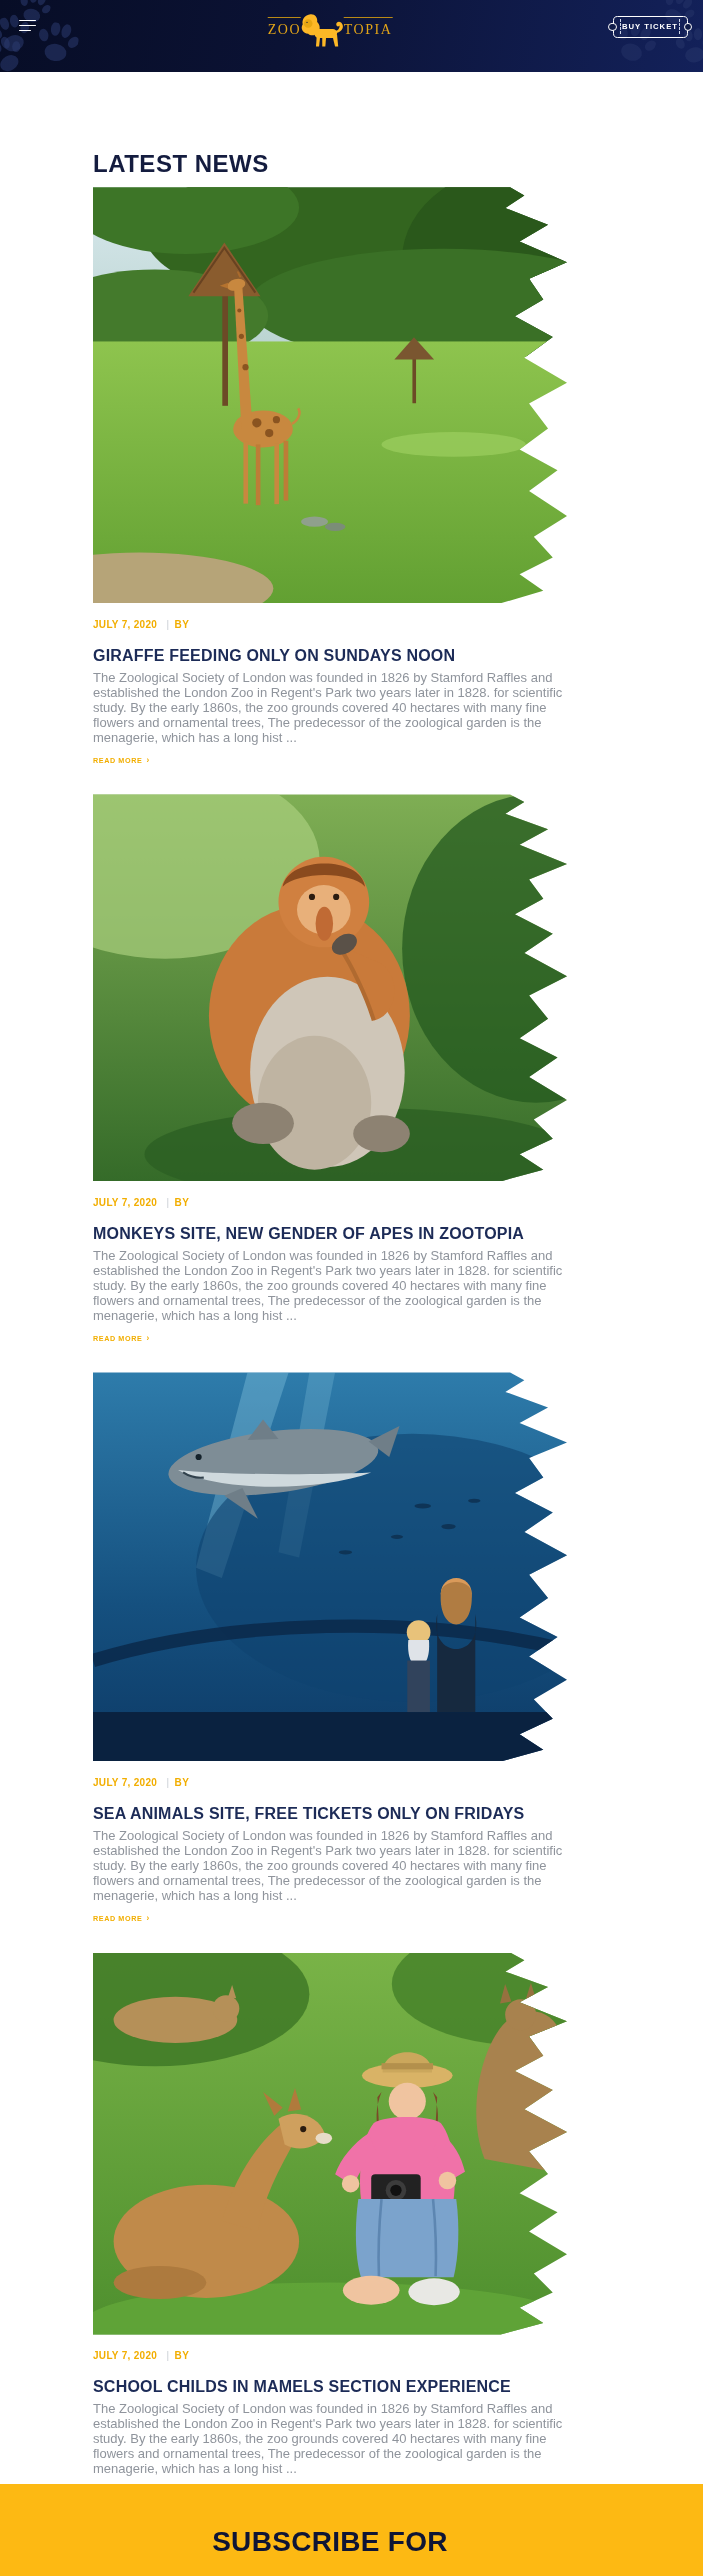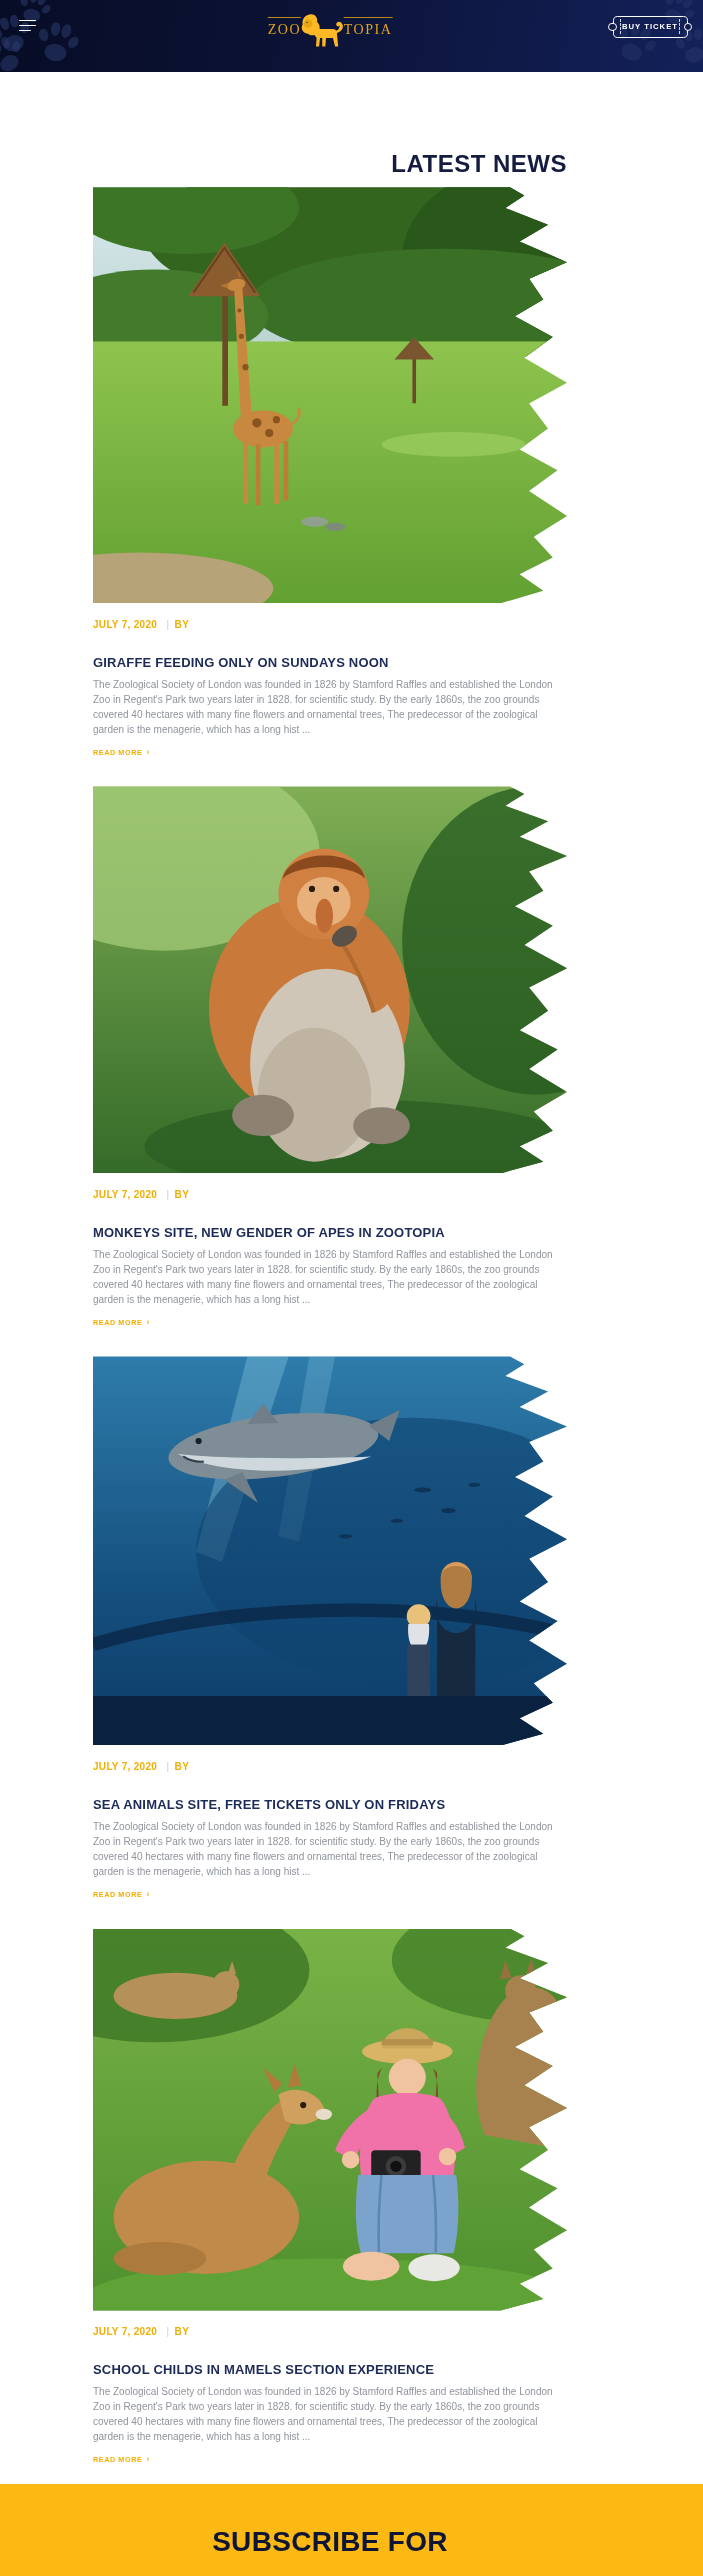--- a/index.html
+++ b/index.html
@@ -26,36 +26,36 @@
                 border: 1px solid #fff; border-radius: 4.6px; color: #fff; background: transparent;
                 font-size: 7.7px; font-weight: bold; letter-spacing: 1px; cursor: pointer; }
   .ticket-inner { position: absolute; inset: 2.6px 6.7px; border-left: 0.5px dashed #cfd6e8;
                   border-right: 0.5px dashed #cfd6e8; display: flex; align-items: center; justify-content: center; text-align: right; }
   .ticket-btn i { position: absolute; top: 50%; width: 8.2px; height: 8.2px; border: 1px solid #fff;
                   border-radius: 50%; background: #101c49; transform: translateY(-50%); }
   .ticket-btn i.l { left: -5.2px; } .ticket-btn i.r { right: -5.2px; }
   
   .main { height: 2412px; overflow: hidden; background: #fff; }
   .container { width: 474px; margin-left: 93px; }
-  .page-title { margin-top: 78px; text-align: right; font-size: 24px; line-height: 27px;
+  .page-title { margin-top: 78px; text-align: left; font-size: 24px; line-height: 27px;
                 font-weight: 800; letter-spacing: 0.5px; color: #141c3f; }
   .articles { margin-top: 10.3px; }
   .article { margin-bottom: 29px; }
   .article:last-child { margin-bottom: 0; }
   .article-image { width: 474px; display: block;
     clip-path: polygon(0 0, 88% 0, 91% 2%, 87% 5%, 96% 9%, 90% 13%, 100% 18%, 92% 22%,
       95% 27%, 89% 31%, 97% 36%, 91% 41%, 100% 47%, 92% 52%, 96% 58%, 90% 63%, 98% 68%,
       92% 73%, 100% 79%, 93% 84%, 97% 89%, 90% 93%, 95% 97%, 86% 100%, 0 100%); }
   .article-image svg { display: block; width: 100%; height: 100%; }
   .meta { margin-top: 15.5px; height: 11.3px; display: flex; align-items: center;
           font-size: 10px; font-weight: 700; letter-spacing: 0.3px; color: #f2ae00; }
   .meta .sep { color: #c9cdd4; font-weight: 400; margin: 0 5.2px 0 9.3px; }
-  .article-title { margin-top: 25px; font-size: 13px; line-height: 16.5px; font-weight: 700;
+  .article-title { margin-top: 18px; font-size: 16px; line-height: 16.5px; font-weight: 700;
                    letter-spacing: 0.2px; color: #1c2b57; }
-  .excerpt { margin-top: 5.2px; font-size: 10px; line-height: 15px; color: #8f949c; }
+  .excerpt { margin-top: 5.2px; font-size: 13px; line-height: 15px; color: #8f949c; }
   .read-more { margin-top: 11.3px; display: inline-block; font-size: 7.2px; font-weight: 700;
                letter-spacing: 0.6px; color: #f2ae00; text-decoration: none; height: 9.3px; }
   .read-more .chev { font-size: 8.2px; margin-left: 4.1px; }
   
   .subscribe { position: relative; height: 298px; background: #fdb913; overflow: hidden; }
   .sub-inner { width: 474px; margin-left: 93px; text-align: center; position: relative; z-index: 2; }
   .sub-title { padding-top: 42px; font-size: 28px; line-height: 32px; font-weight: 800;
                letter-spacing: 0.3px; color: #0f1535; }
 </style>
 </head>

